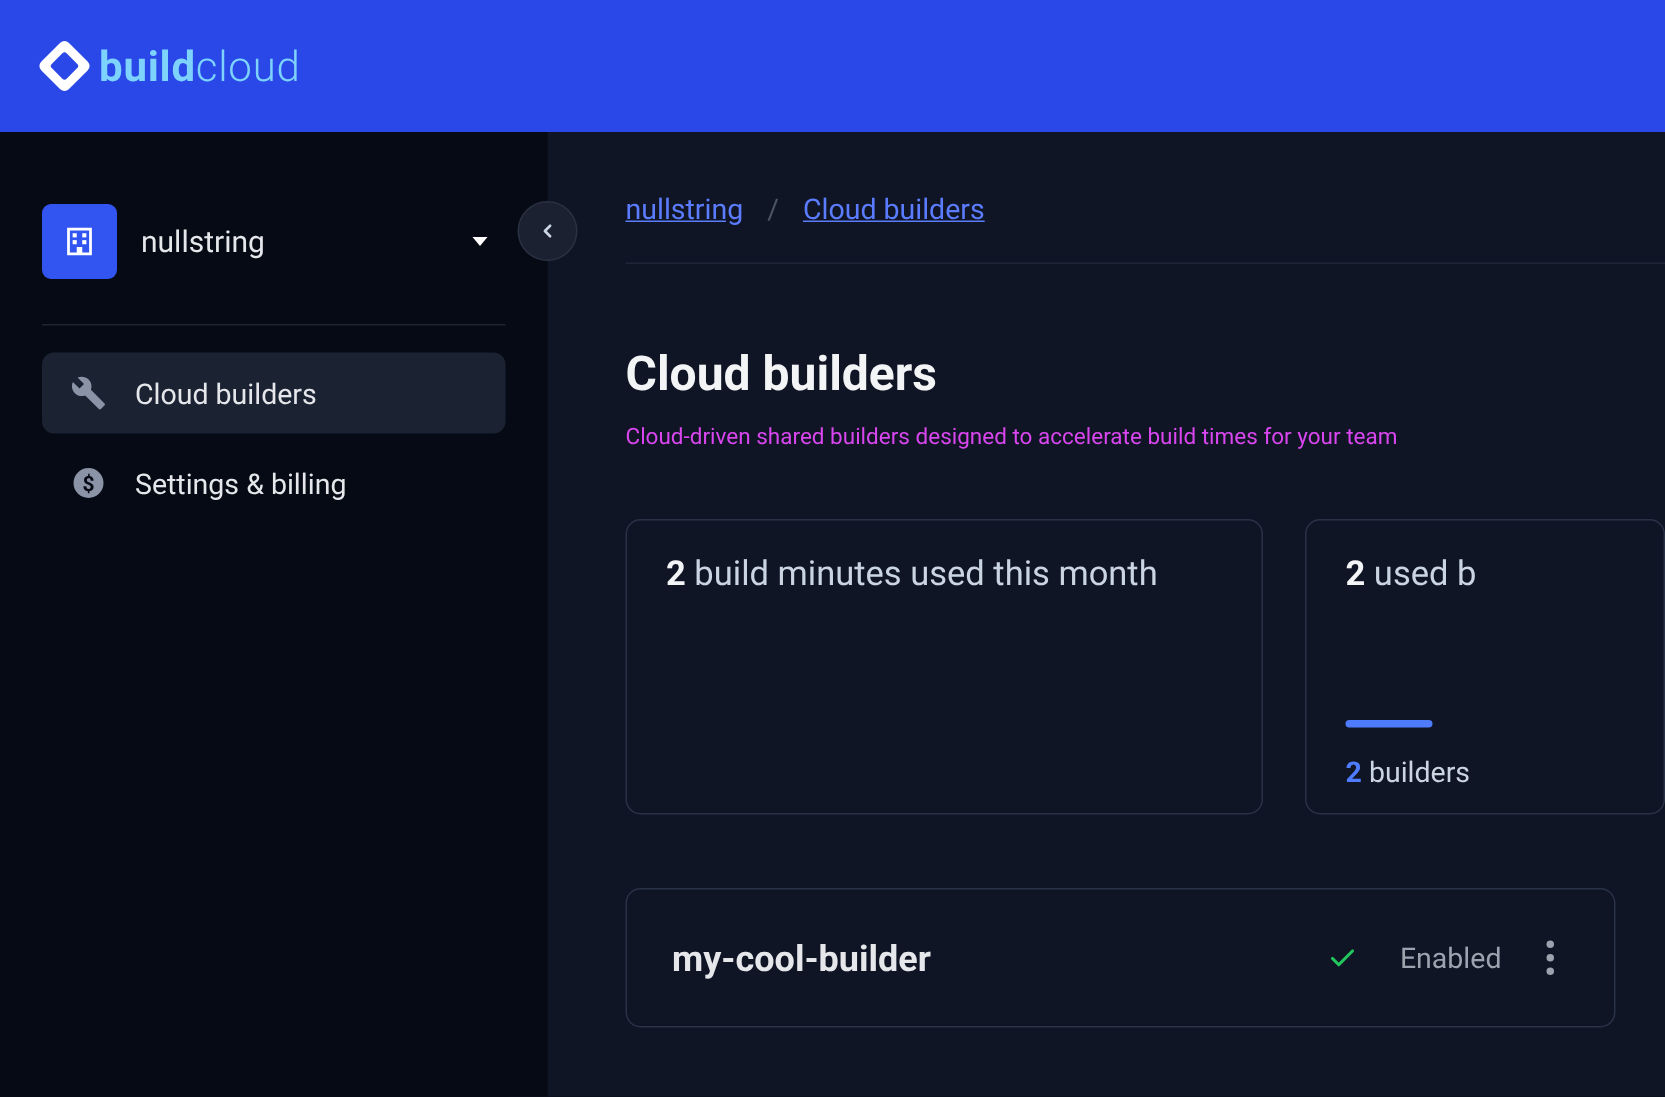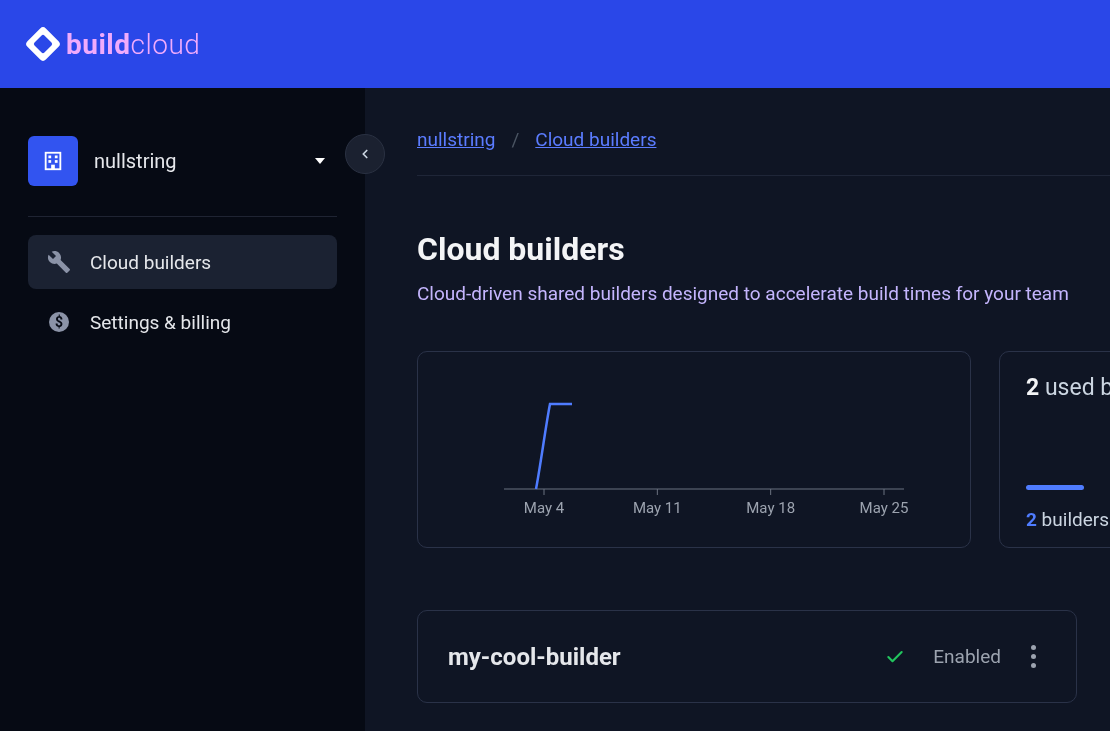--- a/index.html
+++ b/index.html
@@ -20,21 +20,21 @@
     border-radius: 4px;
     position: relative;
   }
   .logo-mark::after {
     content: "";
     position: absolute;
     inset: 6px;
     background: #2a47e8;
     border-radius: 2px;
   }
-  .logo-text { font-size: 28px; color: #f0abfc; letter-spacing: 0.5px; }
+  .logo-text { font-size: 28px; color: #7dd3fc; letter-spacing: 0.5px; }
   .logo-text .bold { font-weight: 700; }
   .logo-text .light { font-weight: 300; }
 
   .body { display: flex; height: calc(731px - 88px); }
 
   .sidebar {
     width: 365px;
     background: #060a14;
     padding: 40px 28px;
     position: relative;
@@ -92,21 +92,21 @@
     padding: 40px 0 0 52px;
     overflow: hidden;
   }
 
   .breadcrumb { display: flex; gap: 16px; font-size: 19px; color: #5b7cff; margin-bottom: 24px; }
   .breadcrumb a { color: #5b7cff; text-decoration: underline; cursor: pointer; }
   .breadcrumb .sep { color: #4b5563; text-decoration: none; }
   .bc-divider { height: 1px; background: #1f2638; margin-bottom: 54px; }
 
   .page-title { font-size: 32px; font-weight: 700; color: #f3f4f6; margin-bottom: 14px; }
-  .page-subtitle { font-size: 19px; color: #c4b5fd; margin-bottom: 46px; white-space: nowrap; }
+  .page-subtitle { font-size: 15px; color: #d946ef; margin-bottom: 46px; white-space: nowrap; }
 
   .stats-row { display: flex; gap: 28px; }
   .stat-card {
     border: 1px solid #2a3248;
     border-radius: 10px;
     padding: 22px 26px 16px;
     background: transparent;
   }
   .stat-card.primary { width: 560px; }
   .stat-card.secondary { width: 240px; flex-shrink: 0; }
@@ -117,21 +117,21 @@
   .axis-line { stroke: #6b7280; stroke-width: 1; }
   .data-line { stroke: #4f7cff; stroke-width: 2.5; fill: none; }
   .tick-label { fill: #9ca3af; font-size: 15px; text-anchor: middle; }
 
   .progress-track { height: 5px; background: transparent; margin-top: 84px; border-radius: 3px; position: relative; width: 100%; }
   .progress-fill { height: 5px; background: #4f7cff; border-radius: 3px; width: 58px; }
   .completed-line { font-size: 19px; color: #cbd5e1; margin-top: 18px; white-space: nowrap; }
   .completed-line .num { font-weight: 700; color: #4f7cff; }
 
   .builder-card {
-    margin-top: 62px;
+    margin-top: 49px;
     border: 1px solid #2a3248;
     border-radius: 10px;
     padding: 28px 30px;
     display: flex;
     align-items: center;
     gap: 20px;
     width: 660px;
   }
   .builder-name { font-size: 24px; font-weight: 700; color: #e5e7eb; flex: 1; }
   .status { display: flex; align-items: center; gap: 28px; font-size: 19px; color: #9ca3af; }
@@ -206,33 +206,22 @@
       <a>Cloud builders</a>
     </div>
     <div class="bc-divider"></div>
 
     <h1 class="page-title">Cloud builders</h1>
     <p class="page-subtitle">Cloud-driven shared builders designed to accelerate build times for your team</p>
 
     <div class="stats-row">
 
       <div class="stat-card primary">
-        <div class="chart-area">
-          <svg id="chart-svg" width="500" height="130" viewBox="0 0 500 130">
-              <line x1="60" x2="460" y1="95" y2="95" class="axis-line"></line>
-              <line x1="100" x2="100" y1="95" y2="101" class="axis-line"></line>
-              <text x="100" y="119" class="tick-label">May 4</text>
-              <line x1="213.33333333333331" x2="213.33333333333331" y1="95" y2="101" class="axis-line"></line>
-              <text x="213.33333333333331" y="119" class="tick-label">May 11</text>
-              <line x1="326.66666666666663" x2="326.66666666666663" y1="95" y2="101" class="axis-line"></line>
-              <text x="326.66666666666663" y="119" class="tick-label">May 18</text>
-              <line x1="440" x2="440" y1="95" y2="101" class="axis-line"></line>
-              <text x="440" y="119" class="tick-label">May 25</text>
-              <path d="M 92 95 C 96 75, 102 30, 106 10 L 128 10" class="data-line"></path>
-            </svg>
+        <div class="stat-title">
+          <span class="num">2</span><span> build minutes used this month</span>
         </div>
       </div>
 
       <div class="stat-card secondary">
         <div class="stat-title">
           <span class="num">2</span><span> used b</span>
         </div>
         <div class="progress-track">
           <div class="progress-fill"></div>
         </div>

